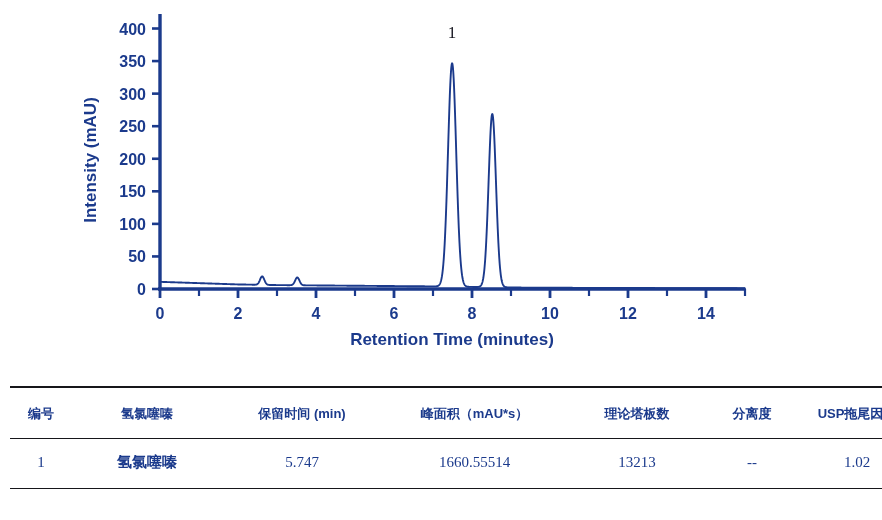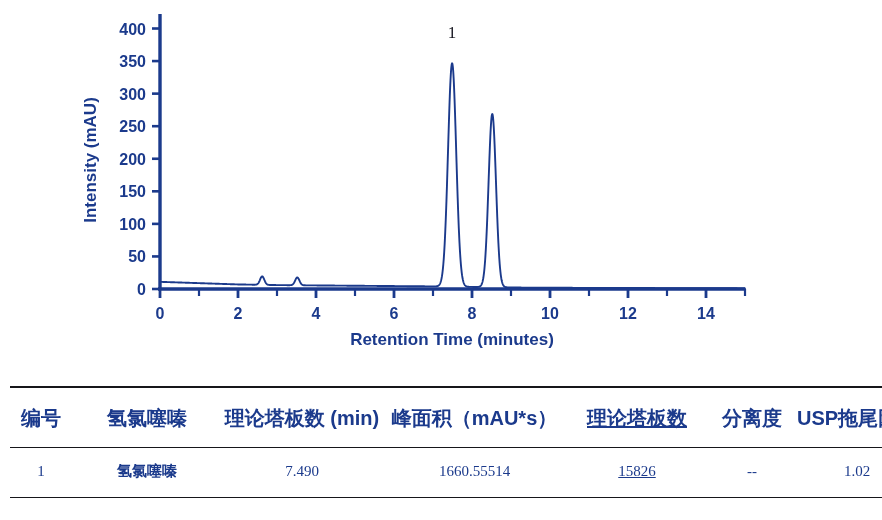--- a/index.html
+++ b/index.html
@@ -49,21 +49,21 @@
     position: absolute;
     left: 10px;
     top: 386px;
     width: 862px;
     border-collapse: collapse;
     table-layout: fixed;
   }
   #results-table thead th {
     font-family: "Liberation Sans", sans-serif;
     font-weight: bold;
-    font-size: 20px;
+    font-size: 13px;
     color: #1b3a8c;
     text-align: center;
     padding: 17px 0 15px 0;
     border-top: 2px solid #16161a;
     border-bottom: 1.3px solid #16161a;
     white-space: nowrap;
   }
   #results-table tbody td {
     font-family: "Liberation Serif", serif;
     font-size: 15px;
@@ -74,21 +74,21 @@
     white-space: nowrap;
   }
   #results-table tbody td.cell-name {
     font-family: Liberation Sans, sans-serif;
     font-weight: bold;
   }
   .col-idx    { width: 62px; }
   .col-name   { width: 150px; }
   .col-rt     { width: 160px; }
   .col-area   { width: 185px; }
-  .col-plates { width: 140px; text-decoration: underline; }
+  .col-plates { width: 140px; }
   .col-res    { width: 90px; }
   .col-tail   { width: 120px; }
 </style>
 </head>
 <body>
 
 <div id="chart-panel">
   <svg id="chart-svg" width="882" height="372" viewBox="0 0 882 372">
 
     <text class="axis-title" transform="translate(96,160) rotate(-90)" text-anchor="middle">Intensity (mAU)</text>
@@ -153,31 +153,31 @@
         <text x="452.11" y="38.28048780487805" text-anchor="middle" class="peak-label">1</text>
       </g>
   </svg>
 </div>
 
 <table id="results-table">
   <thead>
     <tr>
       <th class="col-idx">编号</th>
       <th class="col-name">氢氯噻嗪</th>
-      <th class="col-rt">理论塔板数 (min)</th>
+      <th class="col-rt">保留时间 (min)</th>
       <th class="col-area">峰面积（mAU*s）</th>
       <th class="col-plates">理论塔板数</th>
       <th class="col-res">分离度</th>
       <th class="col-tail">USP拖尾因子</th>
     </tr>
   </thead>
   <tbody>
     <tr>
       <td class="col-idx">1</td>
       <td class="col-name cell-name">氢氯噻嗪</td>
-      <td class="col-rt">7.490</td>
+      <td class="col-rt">5.747</td>
       <td class="col-area">1660.55514</td>
-      <td class="col-plates">15826</td>
+      <td class="col-plates">13213</td>
       <td class="col-res">--</td>
       <td class="col-tail">1.02</td>
     </tr>
   </tbody>
 </table>
 
 </body></html>

